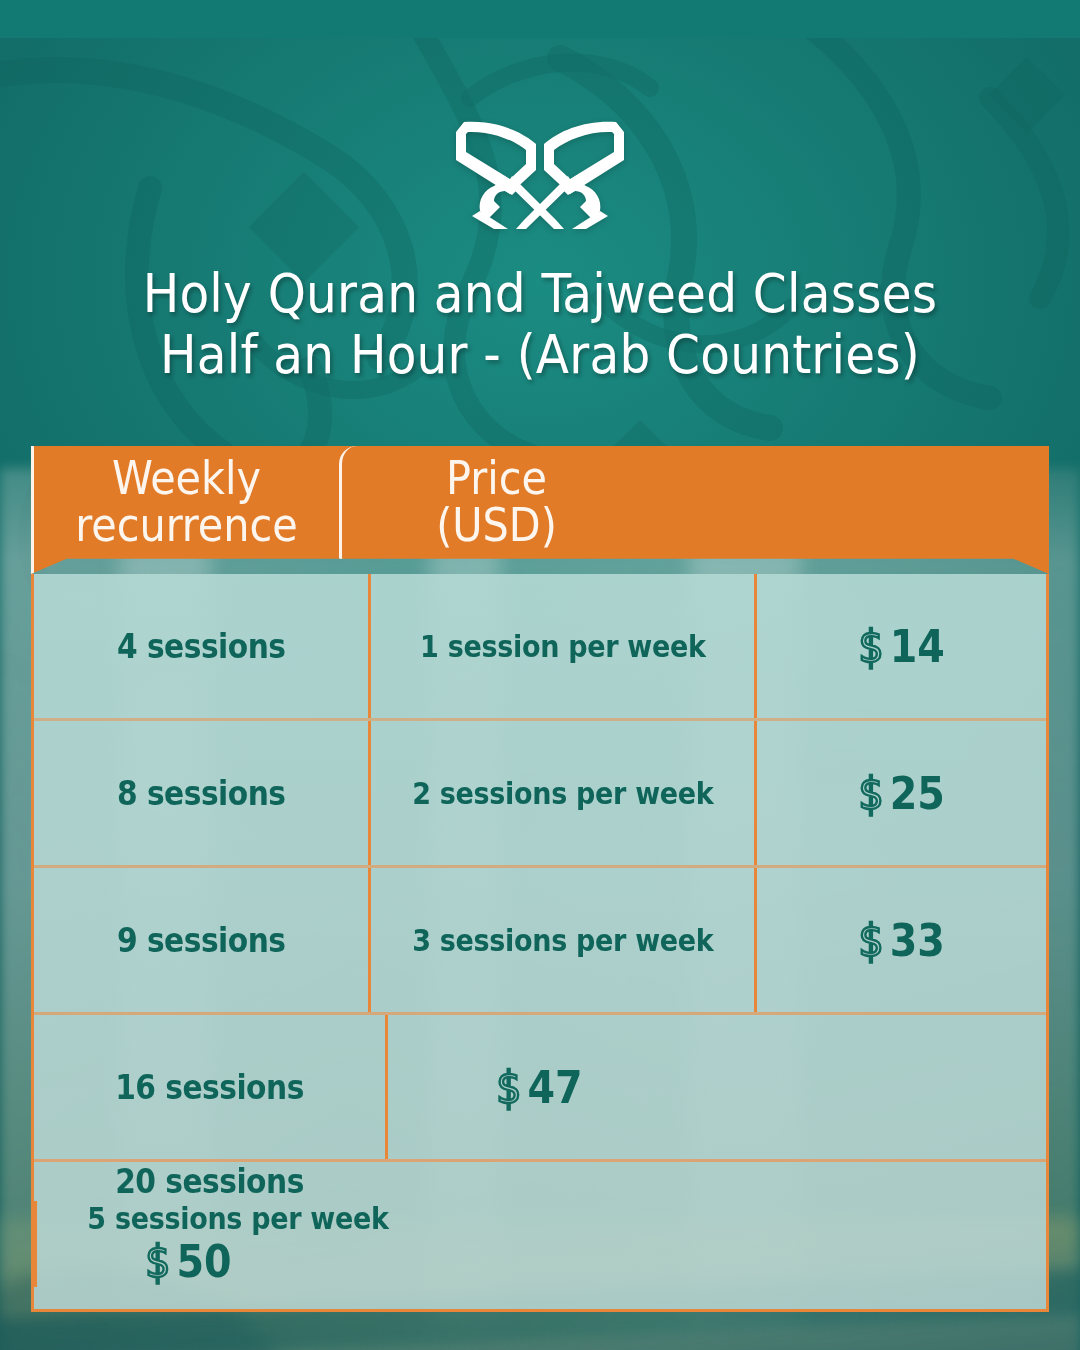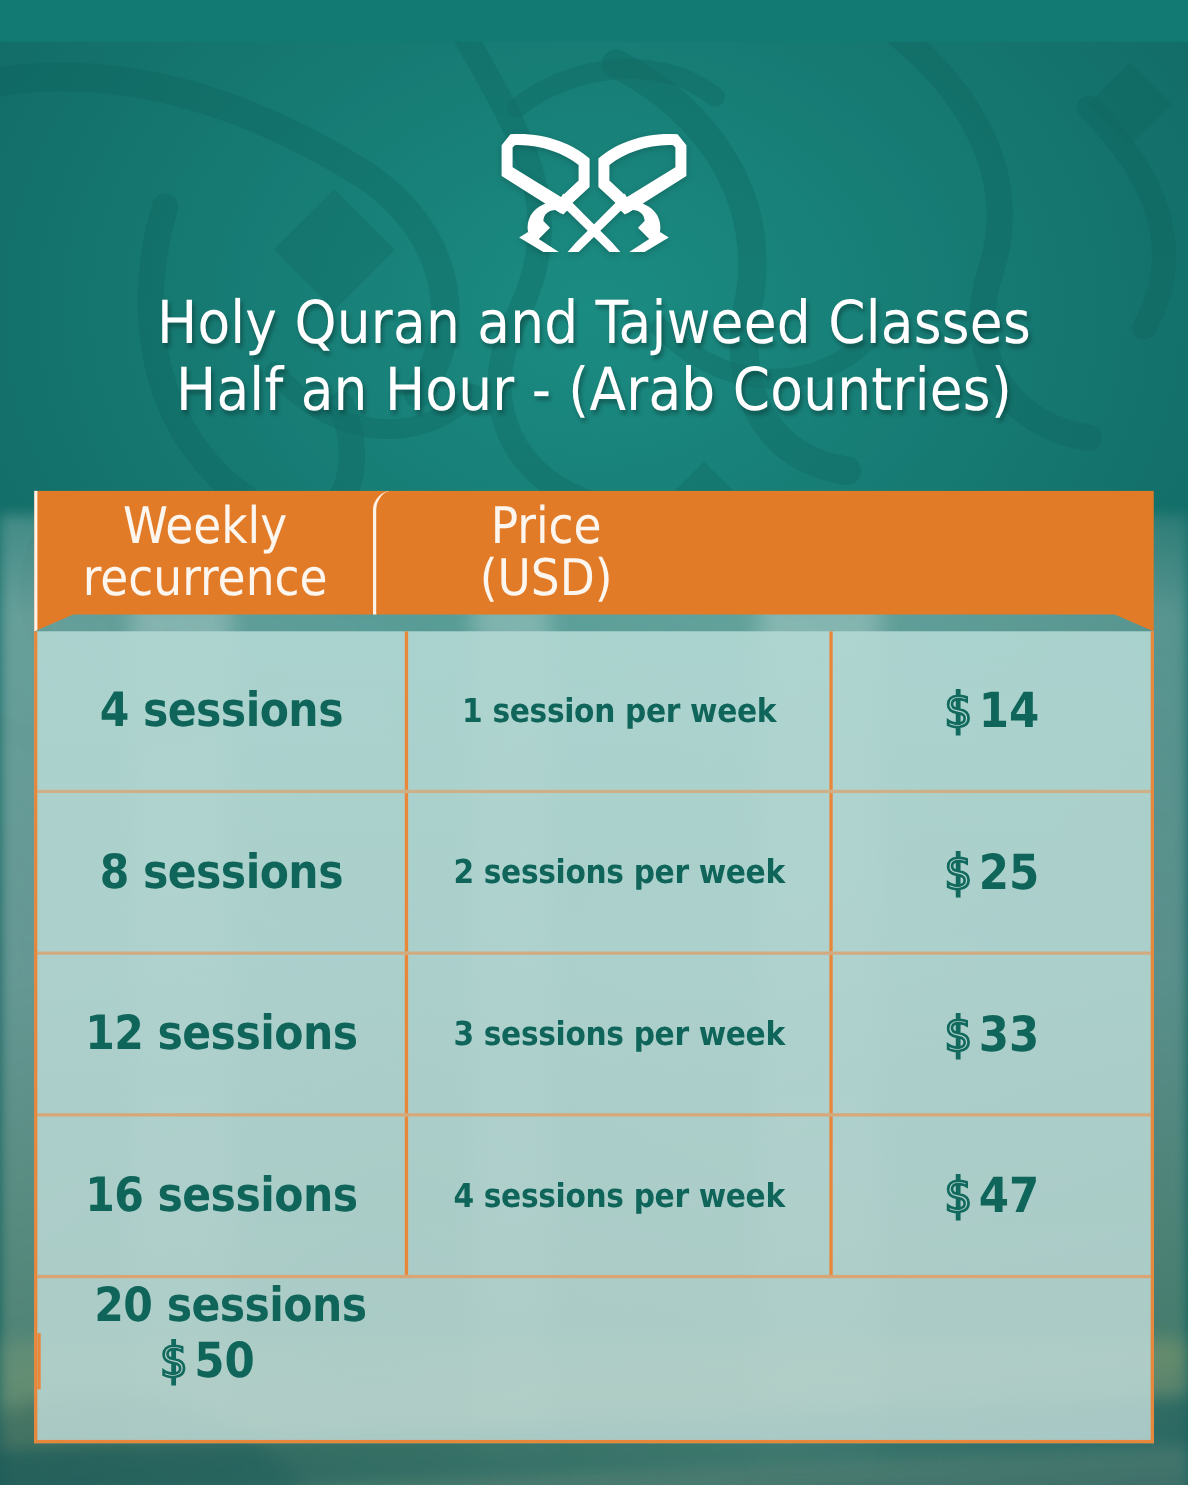--- a/index.html
+++ b/index.html
@@ -136,21 +136,21 @@
     border-bottom:3px solid #e8873a;
   }
   .tr:last-child { border-bottom:none;flex-direction:column; }
   .td {
     display:flex; align-items:center; justify-content:center;
     color:#10655a;
     font-family:"DejaVu Sans", sans-serif;
     font-stretch:condensed;
     position:relative;
   }
-  .td-1 { width:351px; font-size:43px; font-weight:700; letter-spacing:-0.5px; }
+  .td-1 { width:351px; font-size:33px; font-weight:700; letter-spacing:-0.5px; }
   .td-2 { width:405px; border-left:3px solid #e8873a; font-size:30px; font-weight:700; letter-spacing:-0.3px; }
   .td-3 { width:306px; border-left:3px solid #e8873a; font-size:44px; font-weight:700; }
 
   .price { display:flex; align-items:baseline; gap:6px; }
   .dollar {
     font-size:44px; font-weight:400;
     color:transparent;
     -webkit-text-stroke:2.4px #12695d;
     font-family:"DejaVu Sans", sans-serif;
   }
@@ -273,43 +273,43 @@
         <div class="td td-2">2 sessions per week</div>
         <div class="td td-3">
           <span class="price">
             <span class="dollar">$</span>
             <span class="amount">25</span>
           </span>
         </div>
       </div>
 
       <div class="tr">
-        <div class="td td-1">12 sessions</div>
+        <div class="td td-1">9 sessions</div>
         <div class="td td-2">3 sessions per week</div>
         <div class="td td-3">
           <span class="price">
             <span class="dollar">$</span>
             <span class="amount">33</span>
           </span>
         </div>
       </div>
 
       <div class="tr">
         <div class="td td-1">16 sessions</div>
-        <div class="td td-2">4 sessions per week</div>
         <div class="td td-3">
           <span class="price">
             <span class="dollar">$</span>
             <span class="amount">47</span>
           </span>
         </div>
       </div>
 
       <div class="tr">
         <div class="td td-1">20 sessions</div>
+        <div class="td td-2">5 sessions per week</div>
         <div class="td td-3">
           <span class="price">
             <span class="dollar">$</span>
             <span class="amount">50</span>
           </span>
         </div>
       </div>
 
     </div>
   </div>

